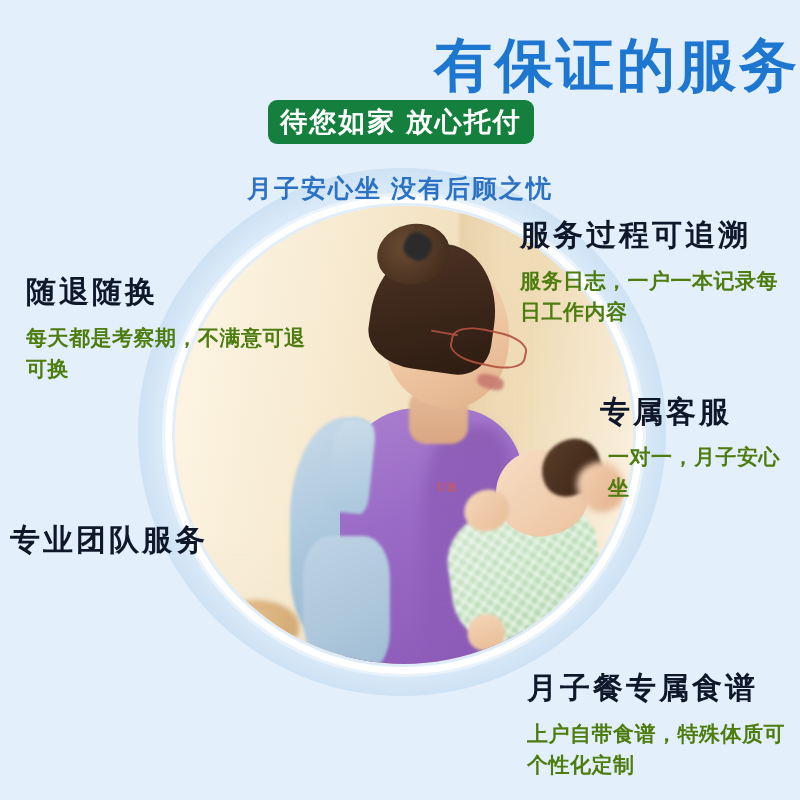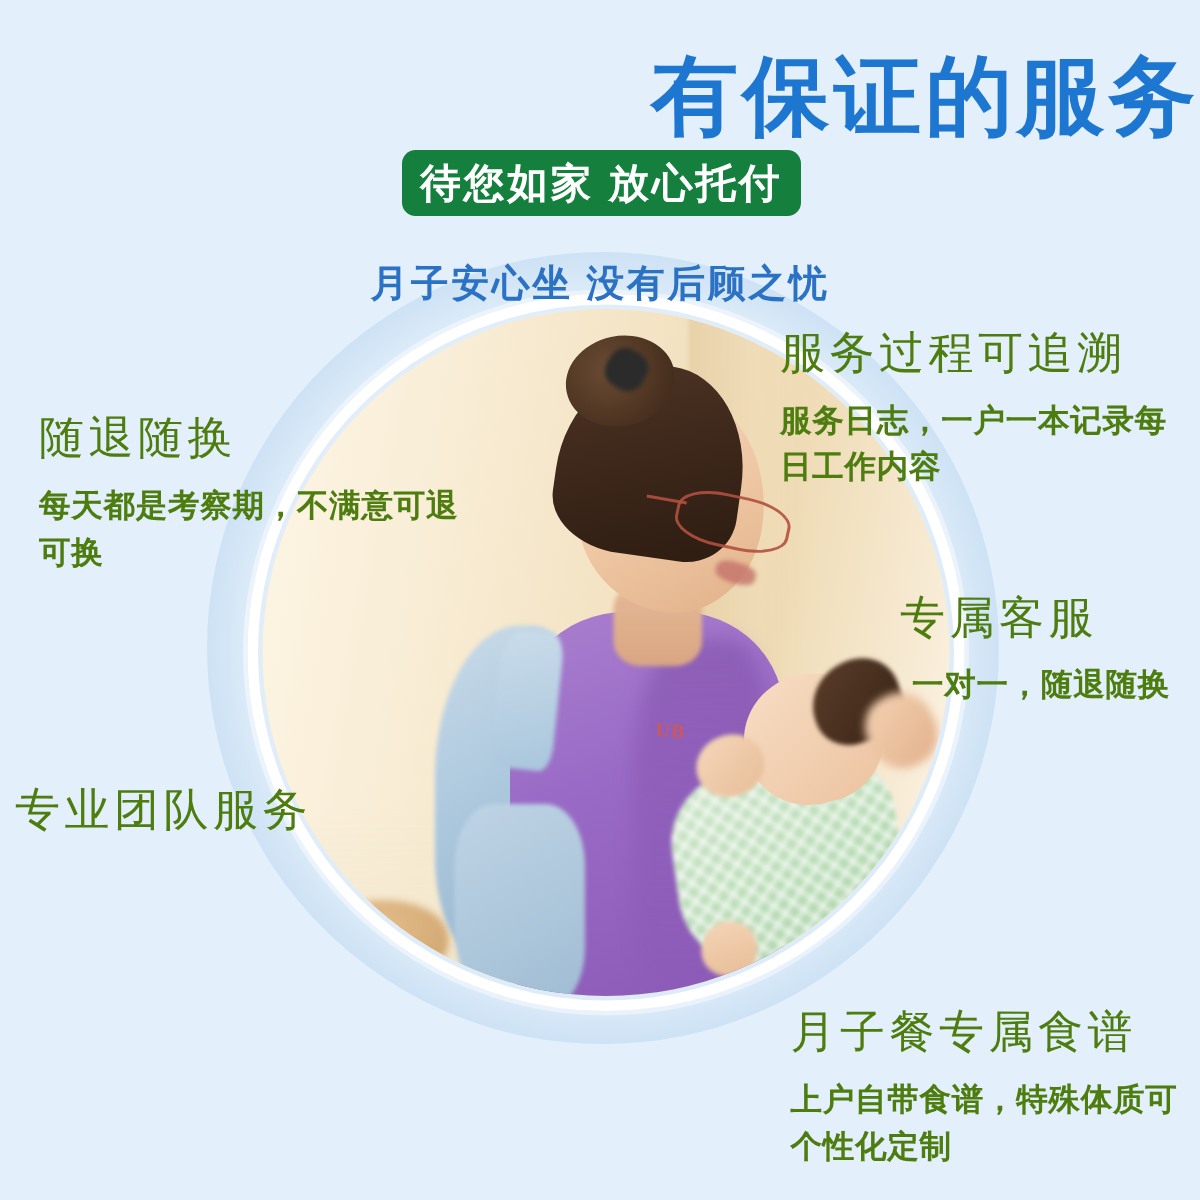--- a/index.html
+++ b/index.html
@@ -397,22 +397,22 @@
     font-weight: bold;
     color: #2b72c4;
     letter-spacing: 2px;
     margin-top: 20px;
   }
 
   
   .feature { position: absolute; }
   .feature .f-title {
     font-size: 30px;
-    font-weight: normal;
-    color: #4d7c0f;
+    font-weight: bold;
+    color: #0f172a;
     letter-spacing: 3px;
     white-space: nowrap;
   }
   .feature .f-body {
     margin-top: 9px;
     font-size: 21px;
     font-weight: bold;
     line-height: 1.48;
     color: #4d7c0f;
     letter-spacing: 0.5px;
@@ -497,21 +497,21 @@
     <div class="f-title">服务过程可追溯</div>
     <div class="f-body">服务日志，一户一本记录每日工作内容</div>
   </div>
 
   <div class="feature" id="f-team">
     <div class="f-title">专业团队服务</div>
   </div>
 
   <div class="feature right" id="f-support">
     <div class="f-title">专属客服</div>
-    <div class="f-body">一对一，随退随换</div>
+    <div class="f-body">一对一，月子安心坐</div>
   </div>
 
   <div class="feature right" id="f-recipe">
     <div class="f-title">月子餐专属食谱</div>
     <div class="f-body">上户自带食谱，特殊体质可个性化定制</div>
   </div>
 
 </div>
 
 </body></html>

